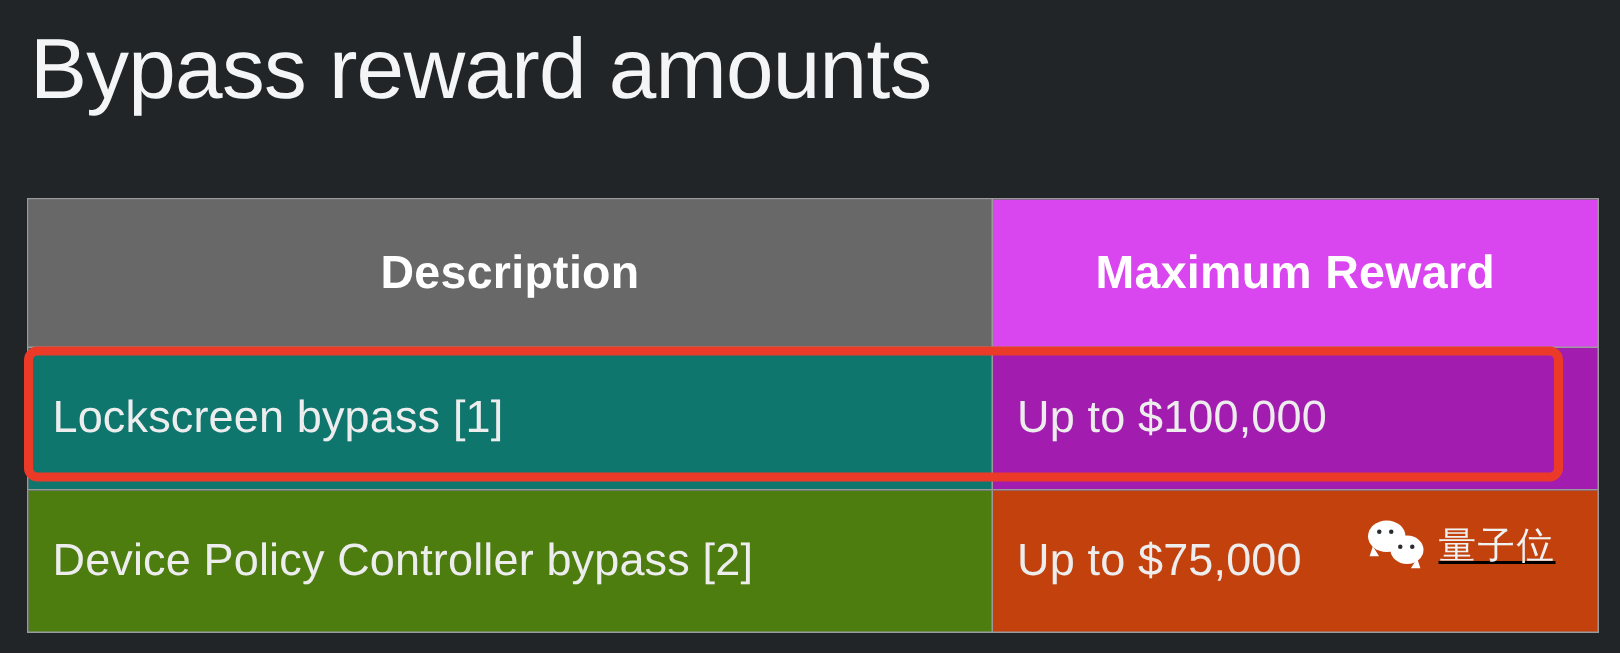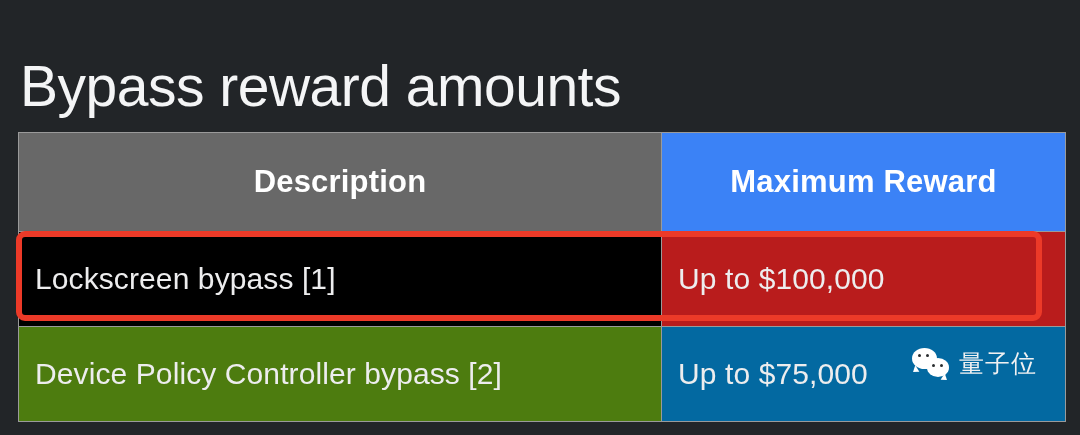--- a/index.html
+++ b/index.html
@@ -88,23 +88,24 @@
     box-sizing: border-box;
     pointer-events: none;
   }
 
   
   #watermark {
     position: absolute;
     left: 912px;
     top: 347px;
     display: flex;
-    align-items: flex-end;
+    align-items: flex-start;
     gap: 7px;
     pointer-events: none;
+    text-decoration: underline;
   }
   #watermark .wm-logo {
     position: relative;
     width: 40px;
     height: 32px;
     flex: 0 0 auto;
   }
   #watermark .bubble {
     position: absolute;
     background: #ffffff;
@@ -155,41 +156,41 @@
     font-size: 25px;
     color: #f0f1f2;
     font-family: "DejaVu Sans", sans-serif;
     letter-spacing: 1px;
     white-space: nowrap;
   }
 </style>
 </head>
 <body style="background: rgb(34, 37, 40);">
 
-<div id="slide-title" style="color: rgb(244, 245, 246); margin-top: 40px;">Bypass reward amounts</div>
+<div id="slide-title" style="color: rgb(244, 245, 246);">Bypass reward amounts</div>
 
 <table id="reward-table">
   <colgroup>
     <col class="col-desc">
     <col class="col-award">
   </colgroup>
   <thead>
     <tr class="header-row">
       <th style="background: rgb(104, 104, 104); border-color: rgb(154, 154, 154);">Description</th>
-      <th style="background: #3b82f6; border-color: rgb(154, 154, 154);">Maximum Reward</th>
+      <th style="background: #d946ef; border-color: rgb(154, 154, 154);">Maximum Reward</th>
     </tr>
   </thead>
   <tbody>
     <tr class="data-row">
-      <td class="cell-desc" style="background: #000000; border-color: rgb(154, 154, 154); margin-left: 19px;">Lockscreen bypass [1]</td>
-      <td class="cell-award" style="background: #b91c1c; border-color: rgb(154, 154, 154);">Up to $100,000</td>
+      <td class="cell-desc" style="background: #0f766e; border-color: rgb(154, 154, 154); margin-left: 19px;">Lockscreen bypass [1]</td>
+      <td class="cell-award" style="background: #a21caf; border-color: rgb(154, 154, 154);">Up to $100,000</td>
     </tr>
     <tr class="data-row">
       <td class="cell-desc" style="background: #4d7c0f; border-color: rgb(154, 154, 154);">Device Policy Controller bypass [2]</td>
-      <td class="cell-award" style="background: #0369a1; border-color: rgb(154, 154, 154);">Up to $75,000</td>
+      <td class="cell-award" style="background: #c2410c; border-color: rgb(154, 154, 154);">Up to $75,000</td>
     </tr>
   </tbody>
 </table>
 
 <div id="highlight-box" style="border-color: rgb(236, 58, 40);"></div>
 
 <div id="watermark">
   <span class="wm-logo">
     <span class="bubble bubble-big">
       <span class="eye" style="left:6px;  top:6px;"></span>

